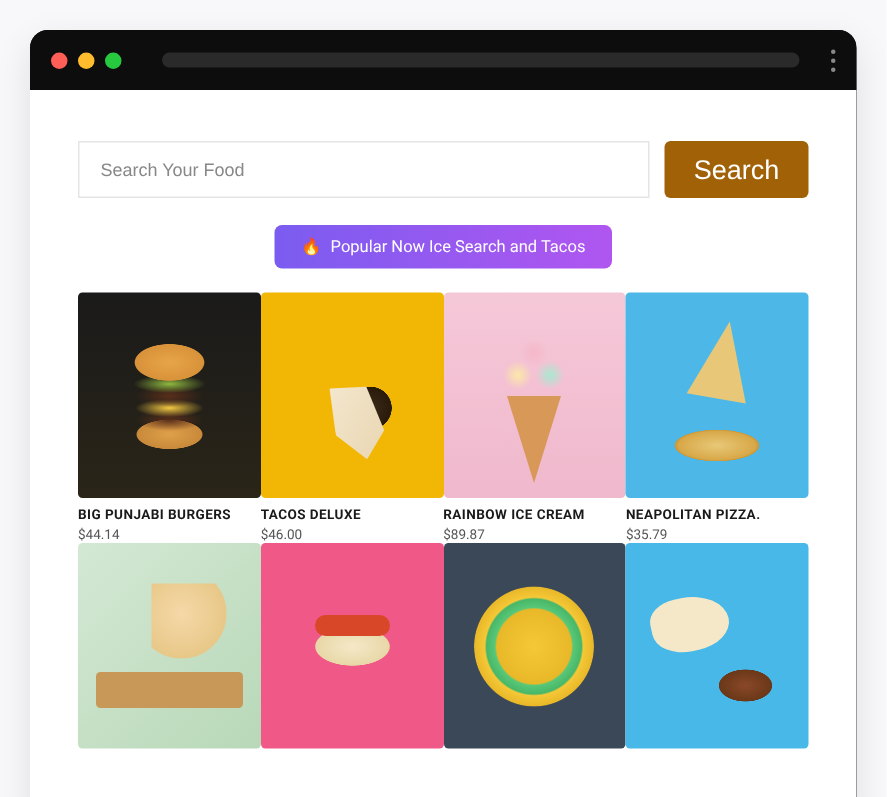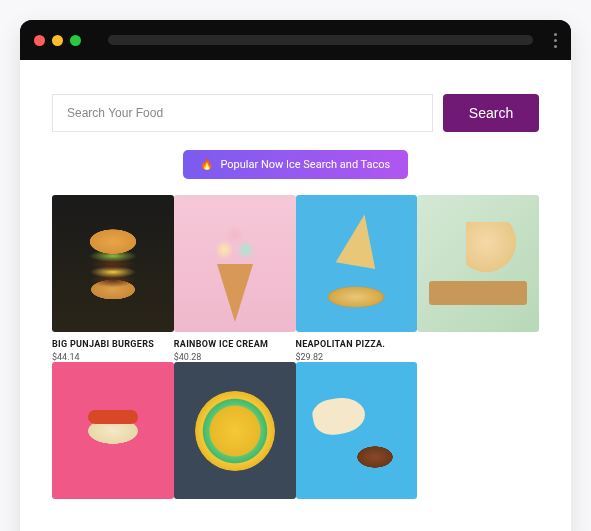--- a/index.html
+++ b/index.html
@@ -10,21 +10,21 @@
 .dot.red{background:#ff5f56}
 .dot.yellow{background:#ffbd2e}
 .dot.green{background:#27c93f}
 .urlbar{flex:1;height:10px;background:#2a2a2a;border-radius:5px;margin-left:20px;margin-right:14px}
 .menu-dots{display:flex;flex-direction:column;gap:3px}
 .menu-dots span{width:3px;height:3px;background:#888;border-radius:50%}
 .viewport{background:#fff;padding:34px 32px 0 32px;height:491px;overflow:hidden}
 .searchrow{display:flex;gap:10px;margin-bottom:18px}
 .searchbox{flex:1;height:38px;border:1px solid #e5e5e5;border-radius:0;padding:0 14px;font-size:12px;color:#333}
 .searchbox::placeholder{color:#888}
-.searchbtn{width:96px;height:38px;background:#701a75;color:#fff;border:none;border-radius:4px;font-size:14px;font-weight:500;cursor:pointer}
+.searchbtn{width:96px;height:38px;background:#a16207;color:#fff;border:none;border-radius:4px;font-size:18px;font-weight:500;cursor:pointer}
 .banner-wrap{display:flex;justify-content:center;margin-bottom:16px}
 .banner{background:linear-gradient(90deg,#7b5cf0,#b056f0);color:#fff;font-size:11px;padding:8px 18px;border-radius:5px;display:flex;align-items:center;gap:6px}
 .grid{display:grid;grid-template-columns:repeat(4,1fr);}
 .card{display:flex;flex-direction:column}
 .thumb{width:100%;height:137px;border-radius:3px;position:relative;overflow:hidden}
 .meta{padding-top:7px}
 .title{font-size:9px;font-weight:700;letter-spacing:0.3px;text-transform:uppercase;color:#1a1a1a;margin-bottom:3px}
 .price{font-size:9px;color:#555}
 
 .burger{background:linear-gradient(180deg,#1a1a1a 0%,#2a2518 100%)}
@@ -82,31 +82,38 @@
 
     <div class="grid">
       <div class="card">
         <div class="thumb burger"></div>
         <div class="meta">
           <div class="title">BIG PUNJABI BURGERS</div>
           <div class="price">$44.14</div>
         </div>
       </div>
       <div class="card">
+        <div class="thumb taco"></div>
+        <div class="meta">
+          <div class="title">TACOS DELUXE</div>
+          <div class="price">$46.00</div>
+        </div>
+      </div>
+      <div class="card">
         <div class="thumb icecream"></div>
         <div class="meta">
           <div class="title">RAINBOW ICE CREAM</div>
-          <div class="price">$40.28</div>
+          <div class="price">$89.87</div>
         </div>
       </div>
       <div class="card">
         <div class="thumb pizza"></div>
         <div class="meta">
           <div class="title">NEAPOLITAN PIZZA.</div>
-          <div class="price">$29.82</div>
+          <div class="price">$35.79</div>
         </div>
       </div>
       <div class="card">
         <div class="thumb food5"></div>
       </div>
       <div class="card">
         <div class="thumb food6"></div>
       </div>
       <div class="card">
         <div class="thumb food7"></div>

